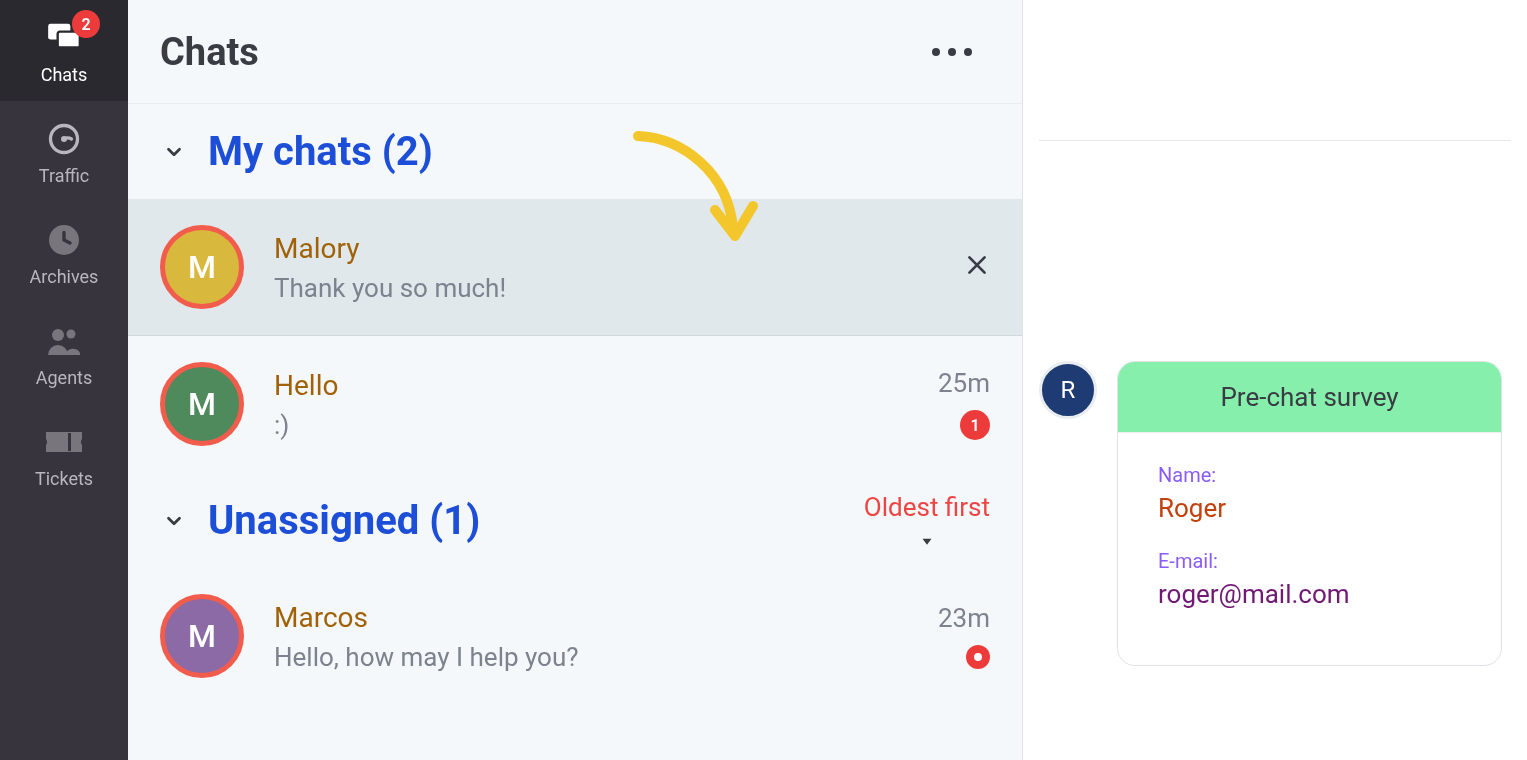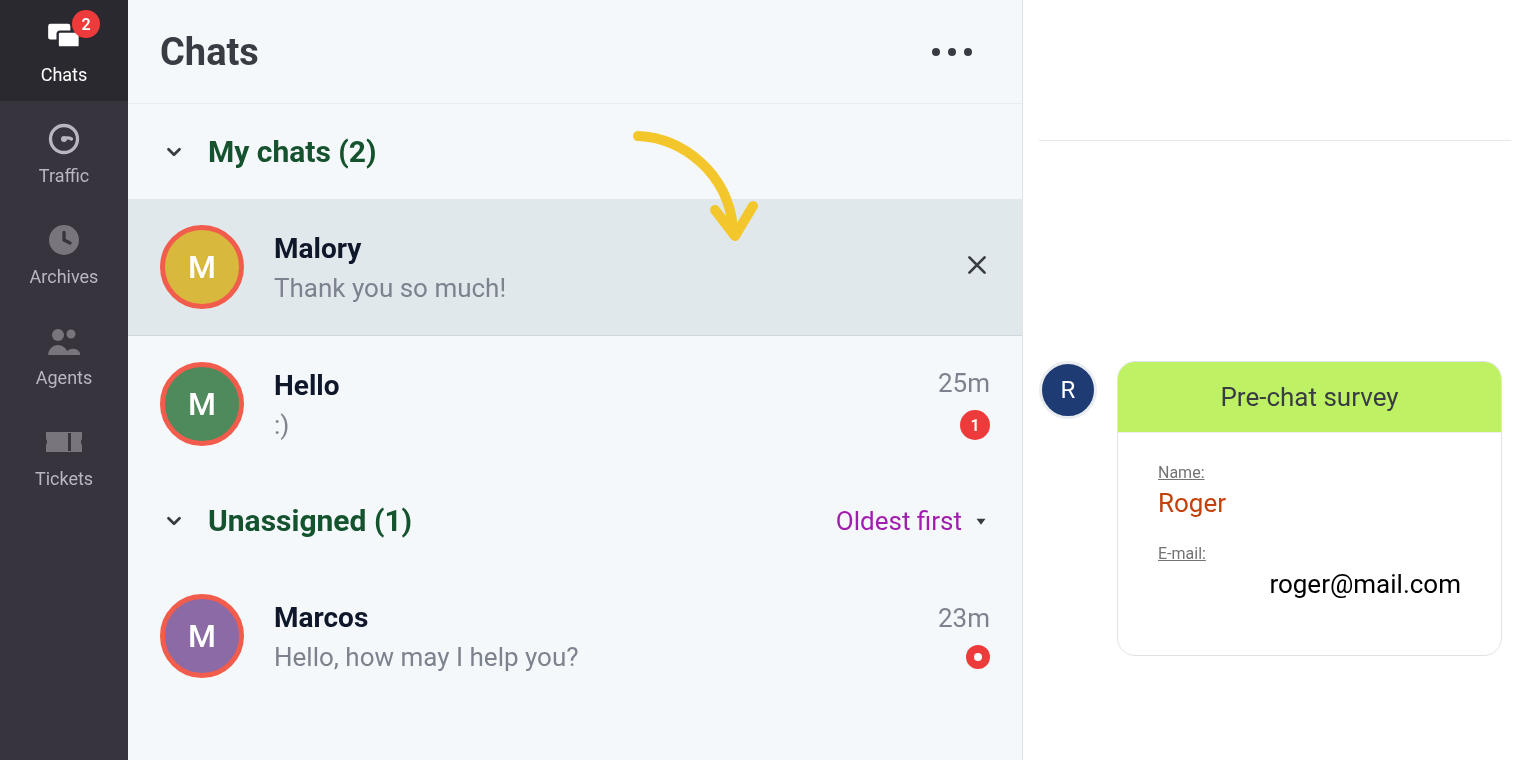--- a/index.html
+++ b/index.html
@@ -106,32 +106,33 @@
       gap: 20px;
     }
     .chev {
       width: 28px;
       height: 28px;
       display: flex;
       align-items: center;
       justify-content: center;
     }
     .section-title {
-      font-size: 30px;
+      font-size: 40px;
       font-weight: 700;
-      color: #14532d;
+      color: #1d4ed8;
     }
     .section-right {
       margin-left: auto;
       display: flex;
       align-items: center;
       gap: 10px;
-      color: #a21caf;
+      color: #ef4444;
       font-size: 26px;
       cursor: pointer;
+      flex-direction: column;
     }
 
     .chat-item {
       display: flex;
       align-items: center;
       padding: 26px 32px;
       gap: 30px;
       cursor: pointer;
       position: relative;
       border-bottom: 1px solid transparent;
@@ -150,21 +151,21 @@
       justify-content: center;
       color: #ffffff;
       font-size: 32px;
       font-weight: 500;
       flex-shrink: 0;
     }
     .avatar.gold { background: #d8b93e; }
     .avatar.green { background: #4f8a5c; }
     .avatar.purple { background: #8b6aa6; }
     .chat-text { flex: 1; }
-    .chat-name { font-size: 28px; color: #0f172a; font-weight: 700; margin-bottom: 8px; }
+    .chat-name { font-size: 28px; color: #a16207; font-weight: 400; margin-bottom: 8px; }
     .chat-preview { font-size: 26px; color: #7d838e; }
     .chat-meta { display: flex; flex-direction: column; align-items: flex-end; gap: 12px; }
     .chat-time { font-size: 26px; color: #7d838e; }
     .unread-badge {
       width: 30px; height: 30px; border-radius: 50%;
       background: #ed3b3b; color: #fff; font-size: 16px;
       display: flex; align-items: center; justify-content: center; font-weight: 600;
     }
     .unread-dot {
       width: 24px; height: 24px; border-radius: 50%;
@@ -212,33 +213,33 @@
       display: flex; align-items: center; justify-content: center;
       font-size: 24px;
     }
     .survey-card {
       border: 1px solid #dfe3e8;
       border-radius: 18px;
       width: 385px;
       overflow: hidden;
     }
     .survey-card-header {
-      background: #bef264;
+      background: #86efac;
       text-align: center;
       padding: 20px 10px;
       font-size: 26px;
       color: #3a3c43;
       border-bottom: 1px solid #eceff2;
     }
     .survey-card-body {
       padding: 30px 40px;
     }
-    .field-label { color: #737373; font-size: 16px; margin-bottom: 6px; text-decoration: underline; }
+    .field-label { color: #8b5cf6; font-size: 20px; margin-bottom: 6px; }
     .field-value { color: #c2410c; font-size: 26px; margin-bottom: 26px; }
-    .field-value.link { color: #000000; text-align: right; }
+    .field-value.link { color: #701a75; }
   </style>
 </head>
 <body>
 
 <nav class="sidebar">
   <div class="sidebar-item active">
     <div class="icon-wrap">
       <svg width="38" height="38" viewBox="0 0 24 24" fill="none">
         <rect x="2" y="3" width="14" height="10" rx="1.5" fill="#ffffff"></rect>
         <rect x="8" y="8" width="14" height="10" rx="1.5" fill="#ffffff" stroke="#2b2930" stroke-width="1.5"></rect>

